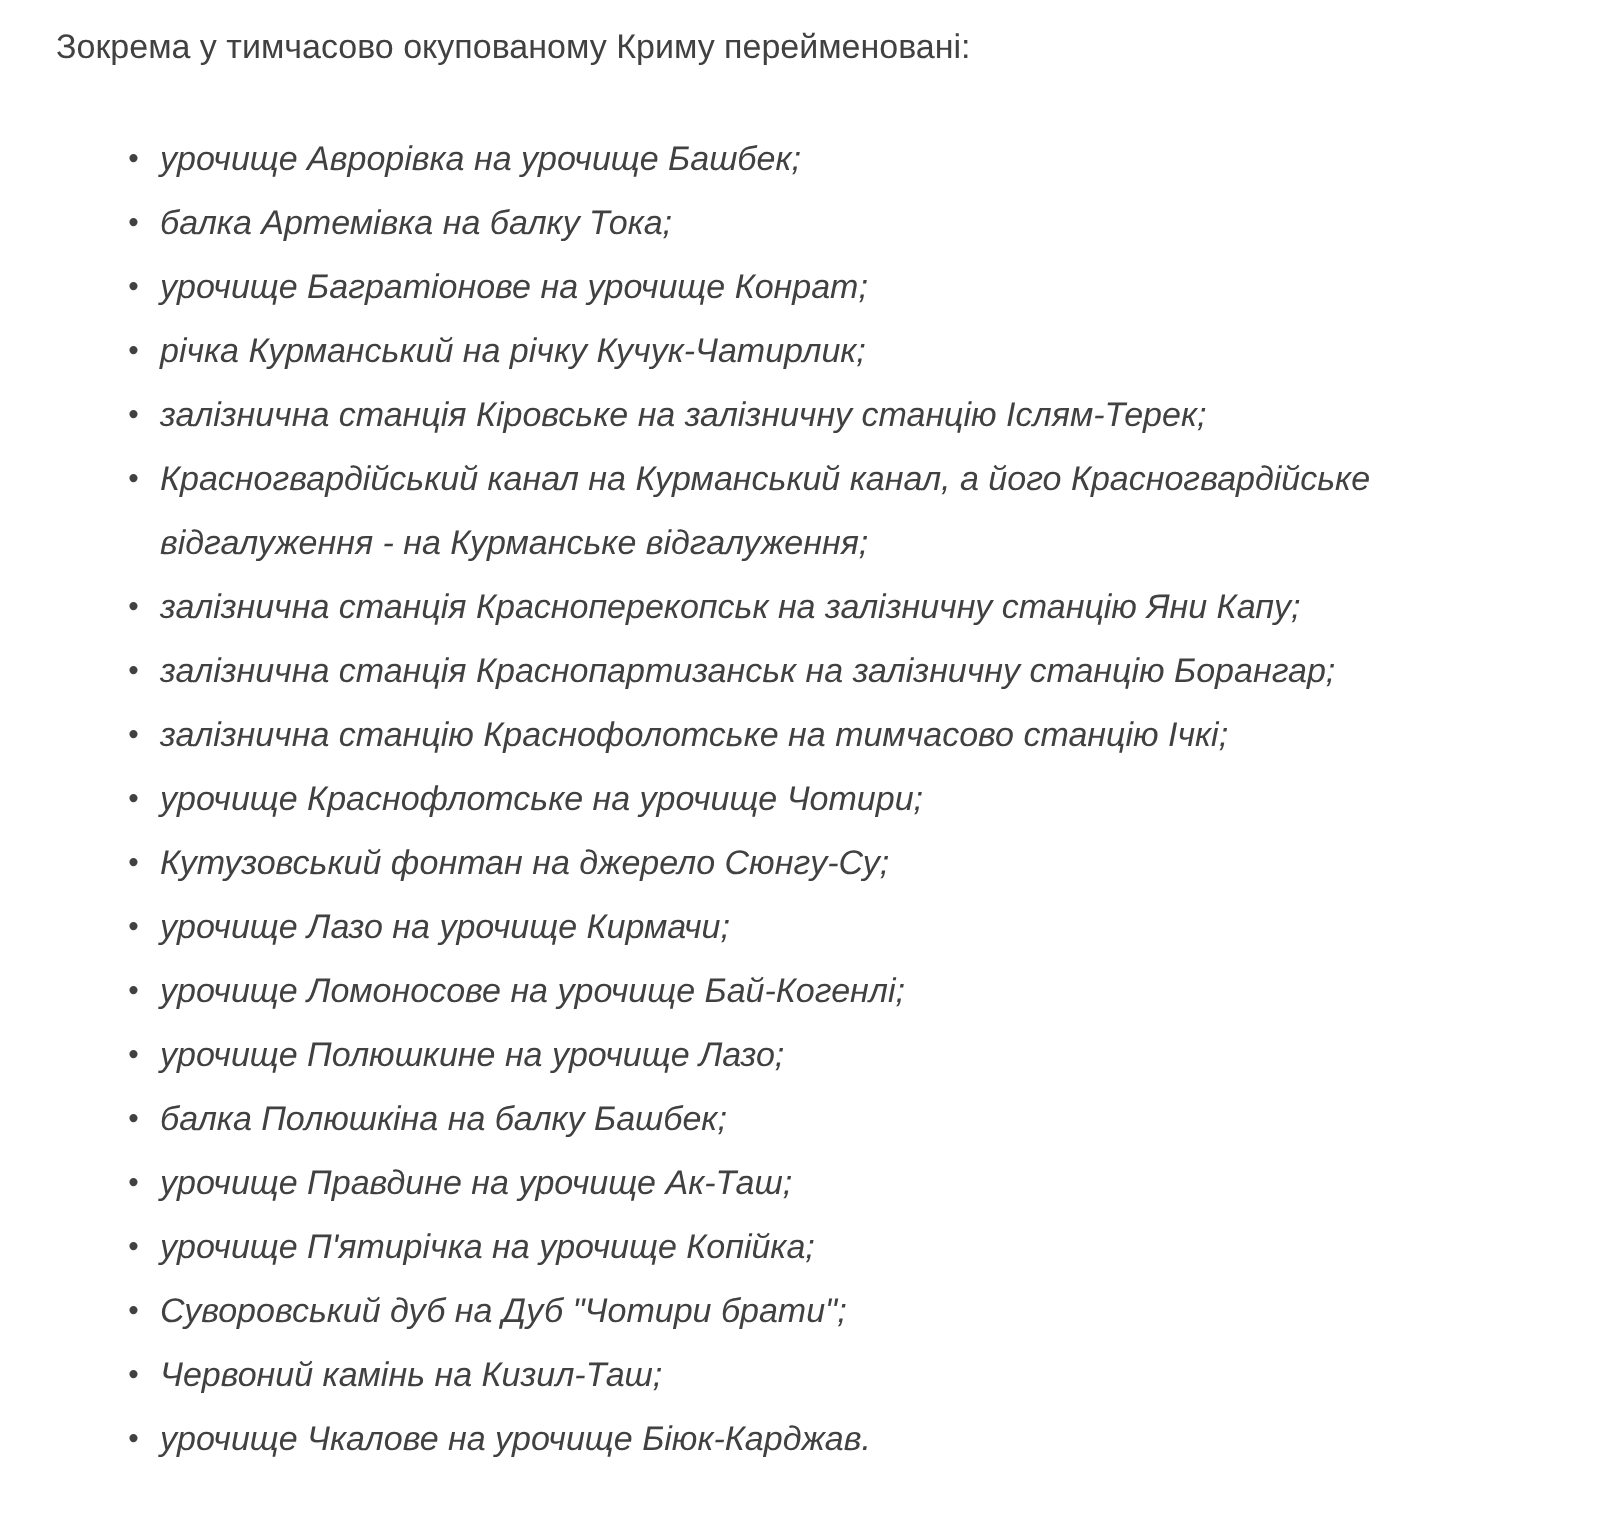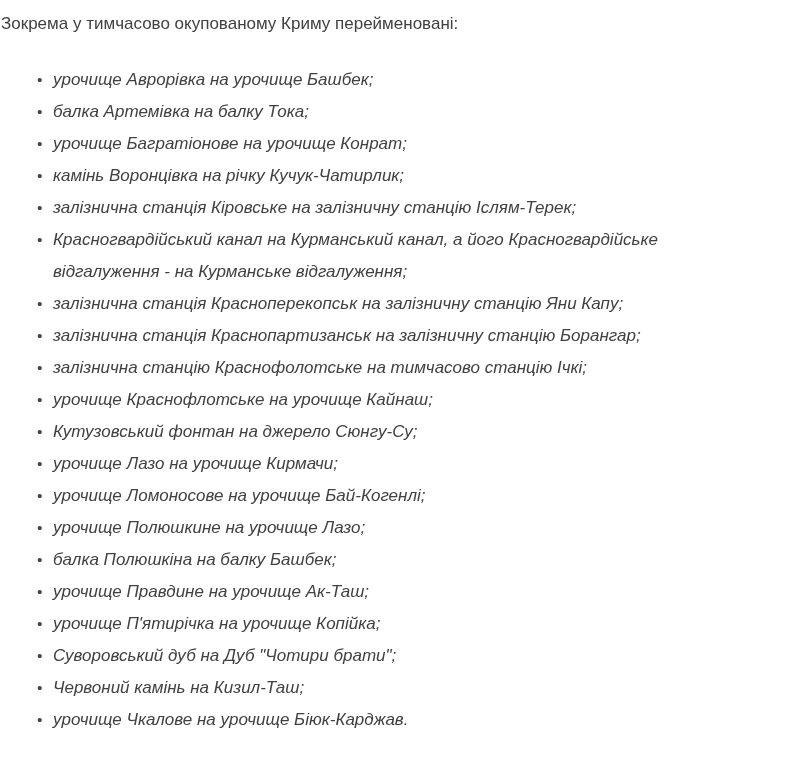--- a/index.html
+++ b/index.html
@@ -9,21 +9,21 @@
   }
   body {
     width: 799px;
     height: 769px;
     overflow: hidden;
     font-family: "Liberation Sans", "DejaVu Sans", sans-serif;
     color: #414141;
     -webkit-font-smoothing: antialiased;
   }
   .article {
-    padding: 12px 14px 0 1px;
+    padding: 12px 14px 0 28px;
     box-sizing: border-box;
     width: 100%;
   }
   .intro {
     margin: 0;
     font-size: 17px;
     line-height: 24px;
     color: #414141;
   }
   ul.renamed-list {
@@ -53,27 +53,27 @@
 </head>
 <body>
 
 <div class="article">
   <p class="intro">Зокрема у тимчасово окупованому Криму перейменовані:</p>
 
   <ul class="renamed-list">
       <li>урочище Аврорівка на урочище Башбек;</li>
       <li>балка Артемівка на балку Тока;</li>
       <li>урочище Багратіонове на урочище Конрат;</li>
-      <li>камінь Воронцівка на річку Кучук-Чатирлик;</li>
+      <li>річка Курманський на річку Кучук-Чатирлик;</li>
       <li>залізнична станція Кіровське на залізничну станцію Іслям-Терек;</li>
       <li>Красногвардійський канал на Курманський канал, а його Красногвардійське відгалуження - на Курманське відгалуження;</li>
       <li>залізнична станція Красноперекопськ на залізничну станцію Яни Капу;</li>
       <li>залізнична станція Краснопартизанськ на залізничну станцію Борангар;</li>
       <li>залізнична станцію Краснофолотське на тимчасово станцію Ічкі;</li>
-      <li>урочище Краснофлотське на урочище Кайнаш;</li>
+      <li>урочище Краснофлотське на урочище Чотири;</li>
       <li>Кутузовський фонтан на джерело Сюнгу-Су;</li>
       <li>урочище Лазо на урочище Кирмачи;</li>
       <li>урочище Ломоносове на урочище Бай-Когенлі;</li>
       <li>урочище Полюшкине на урочище Лазо;</li>
       <li>балка Полюшкіна на балку Башбек;</li>
       <li>урочище Правдине на урочище Ак-Таш;</li>
       <li>урочище П'ятирічка на урочище Копійка;</li>
       <li>Суворовський дуб на Дуб "Чотири брати";</li>
       <li>Червоний камінь на Кизил-Таш;</li>
       <li>урочище Чкалове на урочище Біюк-Карджав.</li>

